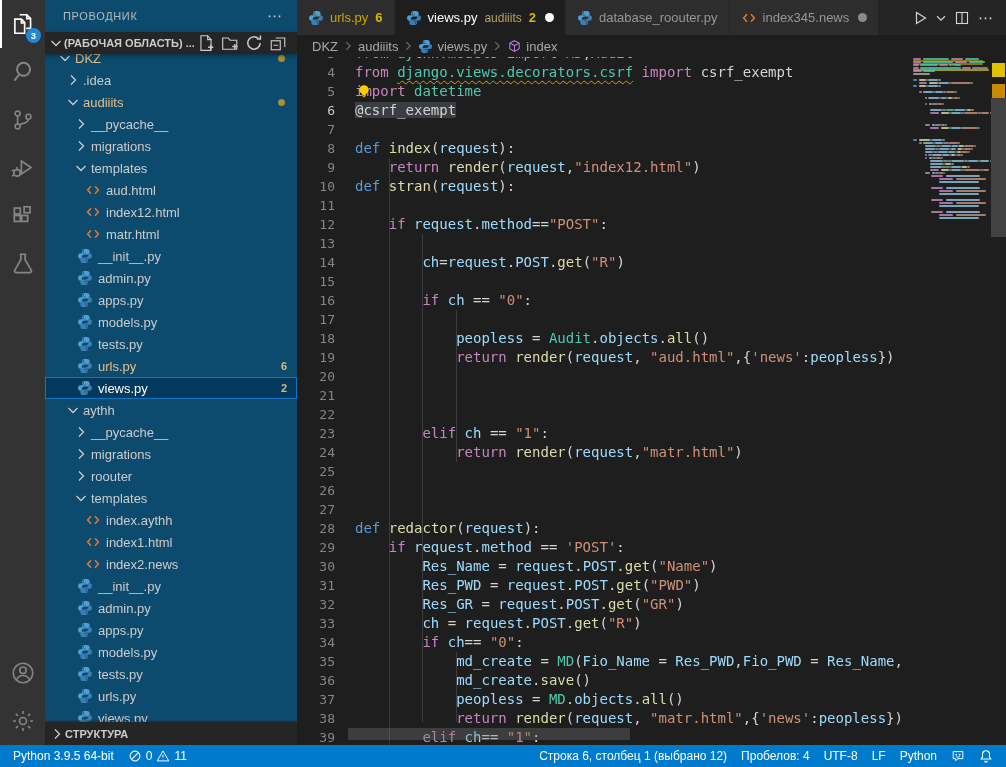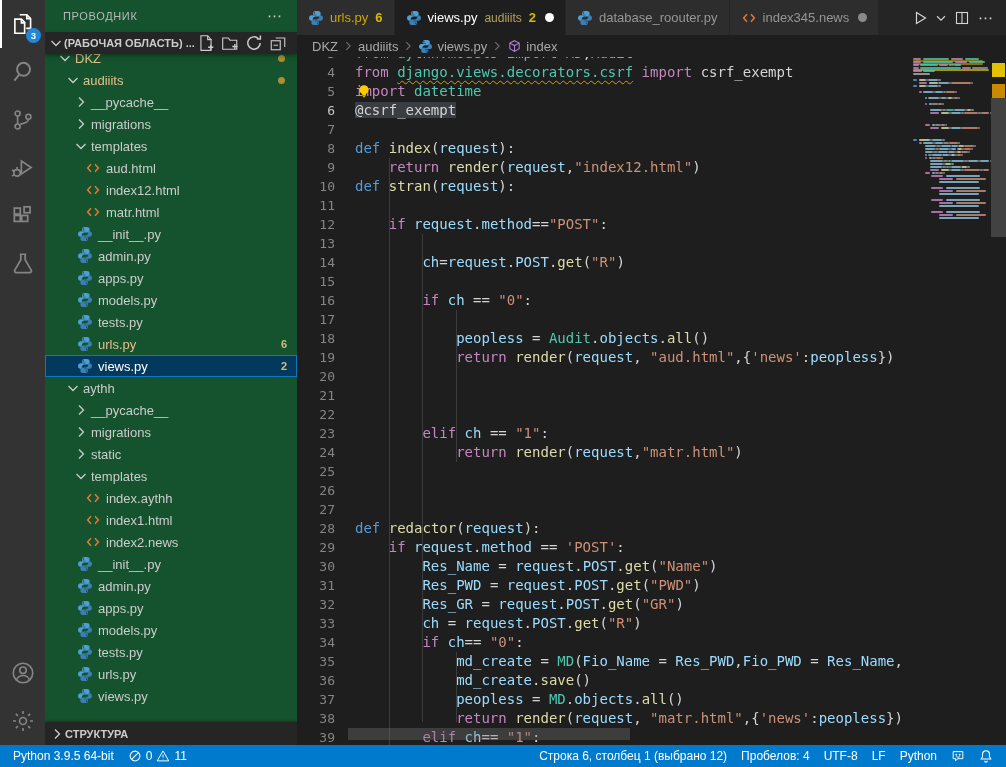--- a/index.html
+++ b/index.html
@@ -11,21 +11,21 @@
   
   #activitybar{position:absolute;left:0;top:0;width:45px;height:745px;background:#333333;display:flex;flex-direction:column}
   .ab-item{width:45px;height:48px;display:flex;align-items:center;justify-content:center;color:#858585;position:relative;cursor:pointer}
   .ab-item.active{color:#ffffff;box-shadow:inset 2px 0 0 #ffffff}
   .ab-item svg{width:26px;height:26px}
   .ab-badge{position:absolute;right:4px;bottom:5px;border-radius:50%;width:15px;height:15px;
             font-size:9.5px;font-weight:700;color:#fff;display:flex;align-items:center;justify-content:center}
   #ab-bottom{margin-top:auto}
 
   
-  #sidebar{position:absolute;left:45px;top:0;width:252px;height:745px;background:#14532d;overflow:hidden}
+  #sidebar{position:absolute;left:45px;top:0;width:252px;height:745px;background:#0c4a6e;overflow:hidden}
   #sb-title{height:32px;display:flex;align-items:center;font-size:11px;letter-spacing:.06em;color:#b8b8b8;padding-left:18px}
   #sb-title-more{margin-left:auto;margin-right:14px;color:#cccccc;font-size:15px;letter-spacing:1px;cursor:pointer}
   #sb-section{height:22px;display:flex;align-items:center;font-size:11px;font-weight:700;color:#cccccc;
               padding-left:3px;background:#252526;position:relative;z-index:3;box-shadow:0 2px 4px rgba(0,0,0,.35)}
   #sb-section .chev{width:16px;height:16px;color:#cccccc}
   #sb-section-label{white-space:nowrap;overflow:hidden;max-width:130px}
   #sb-actions{margin-left:auto;display:flex;gap:6px;padding-right:10px}
   #tree{position:absolute;top:54px;left:0;right:0;bottom:23px;overflow:hidden}
   #tree-inner{margin-top:-7px}
   .row{height:22px;display:flex;align-items:center;font-size:13px;color:#cccccc;position:relative;cursor:pointer;white-space:nowrap}
@@ -201,20 +201,28 @@
             <svg viewBox="0 0 16 16">
               <path d="M3.5 6 8 10.5 12.5 6" fill="none" stroke="currentColor" stroke-width="1.3"></path>
             </svg>
           </span>
           <span class="lbl mod">DKZ</span>
           <span class="dot"></span>
         </div>
         <div class="row" style="padding-left: 20px;">
           <span class="chev">
             <svg viewBox="0 0 16 16">
+              <path d="M6 3.5 10.5 8 6 12.5" fill="none" stroke="currentColor" stroke-width="1.3"></path>
+            </svg>
+          </span>
+          <span class="lbl">.idea</span>
+        </div>
+        <div class="row" style="padding-left: 20px;">
+          <span class="chev">
+            <svg viewBox="0 0 16 16">
               <path d="M3.5 6 8 10.5 12.5 6" fill="none" stroke="currentColor" stroke-width="1.3"></path>
             </svg>
           </span>
           <span class="lbl mod">audiiits</span>
           <span class="dot"></span>
         </div>
         <div class="row" style="padding-left: 28px;">
           <span class="chev">
             <svg viewBox="0 0 16 16">
               <path d="M6 3.5 10.5 8 6 12.5" fill="none" stroke="currentColor" stroke-width="1.3"></path>
@@ -364,21 +372,21 @@
             </svg>
           </span>
           <span class="lbl">migrations</span>
         </div>
         <div class="row" style="padding-left: 28px;">
           <span class="chev">
             <svg viewBox="0 0 16 16">
               <path d="M6 3.5 10.5 8 6 12.5" fill="none" stroke="currentColor" stroke-width="1.3"></path>
             </svg>
           </span>
-          <span class="lbl">static</span>
+          <span class="lbl">roouter</span>
         </div>
         <div class="row" style="padding-left: 28px;">
           <span class="chev">
             <svg viewBox="0 0 16 16">
               <path d="M3.5 6 8 10.5 12.5 6" fill="none" stroke="currentColor" stroke-width="1.3"></path>
             </svg>
           </span>
           <span class="lbl">templates</span>
         </div>
         <div class="row" style="padding-left: 40px;">

